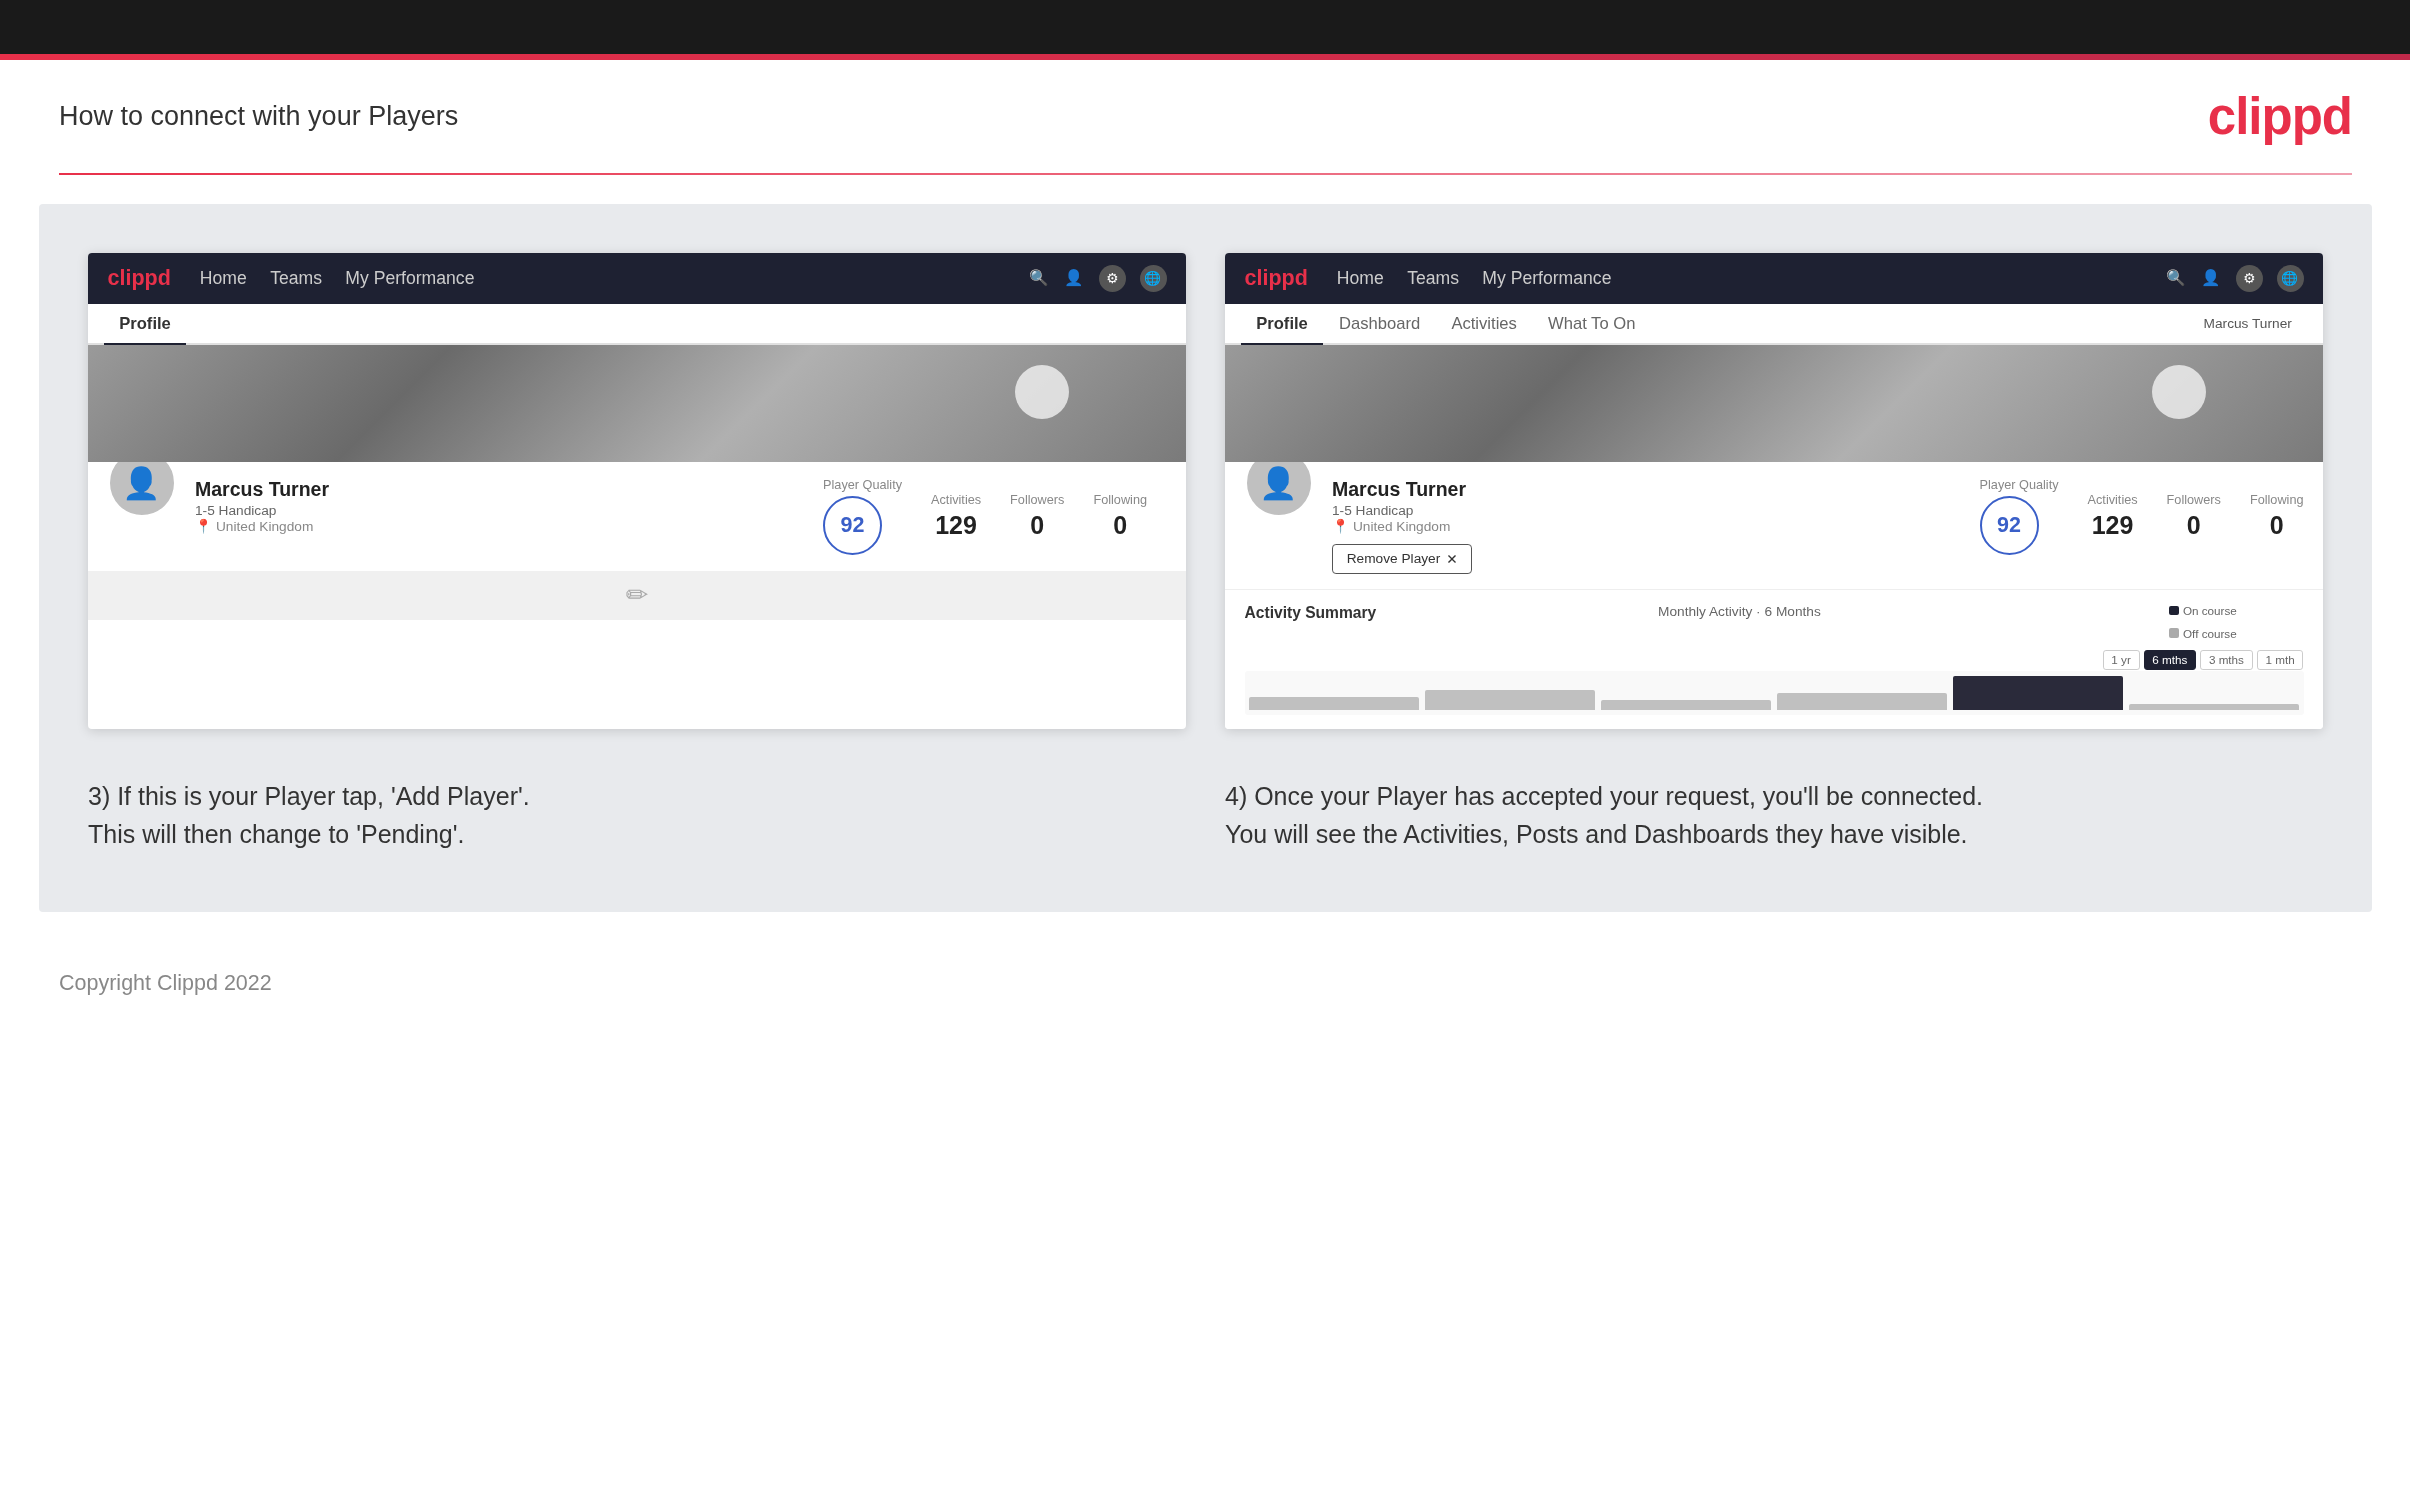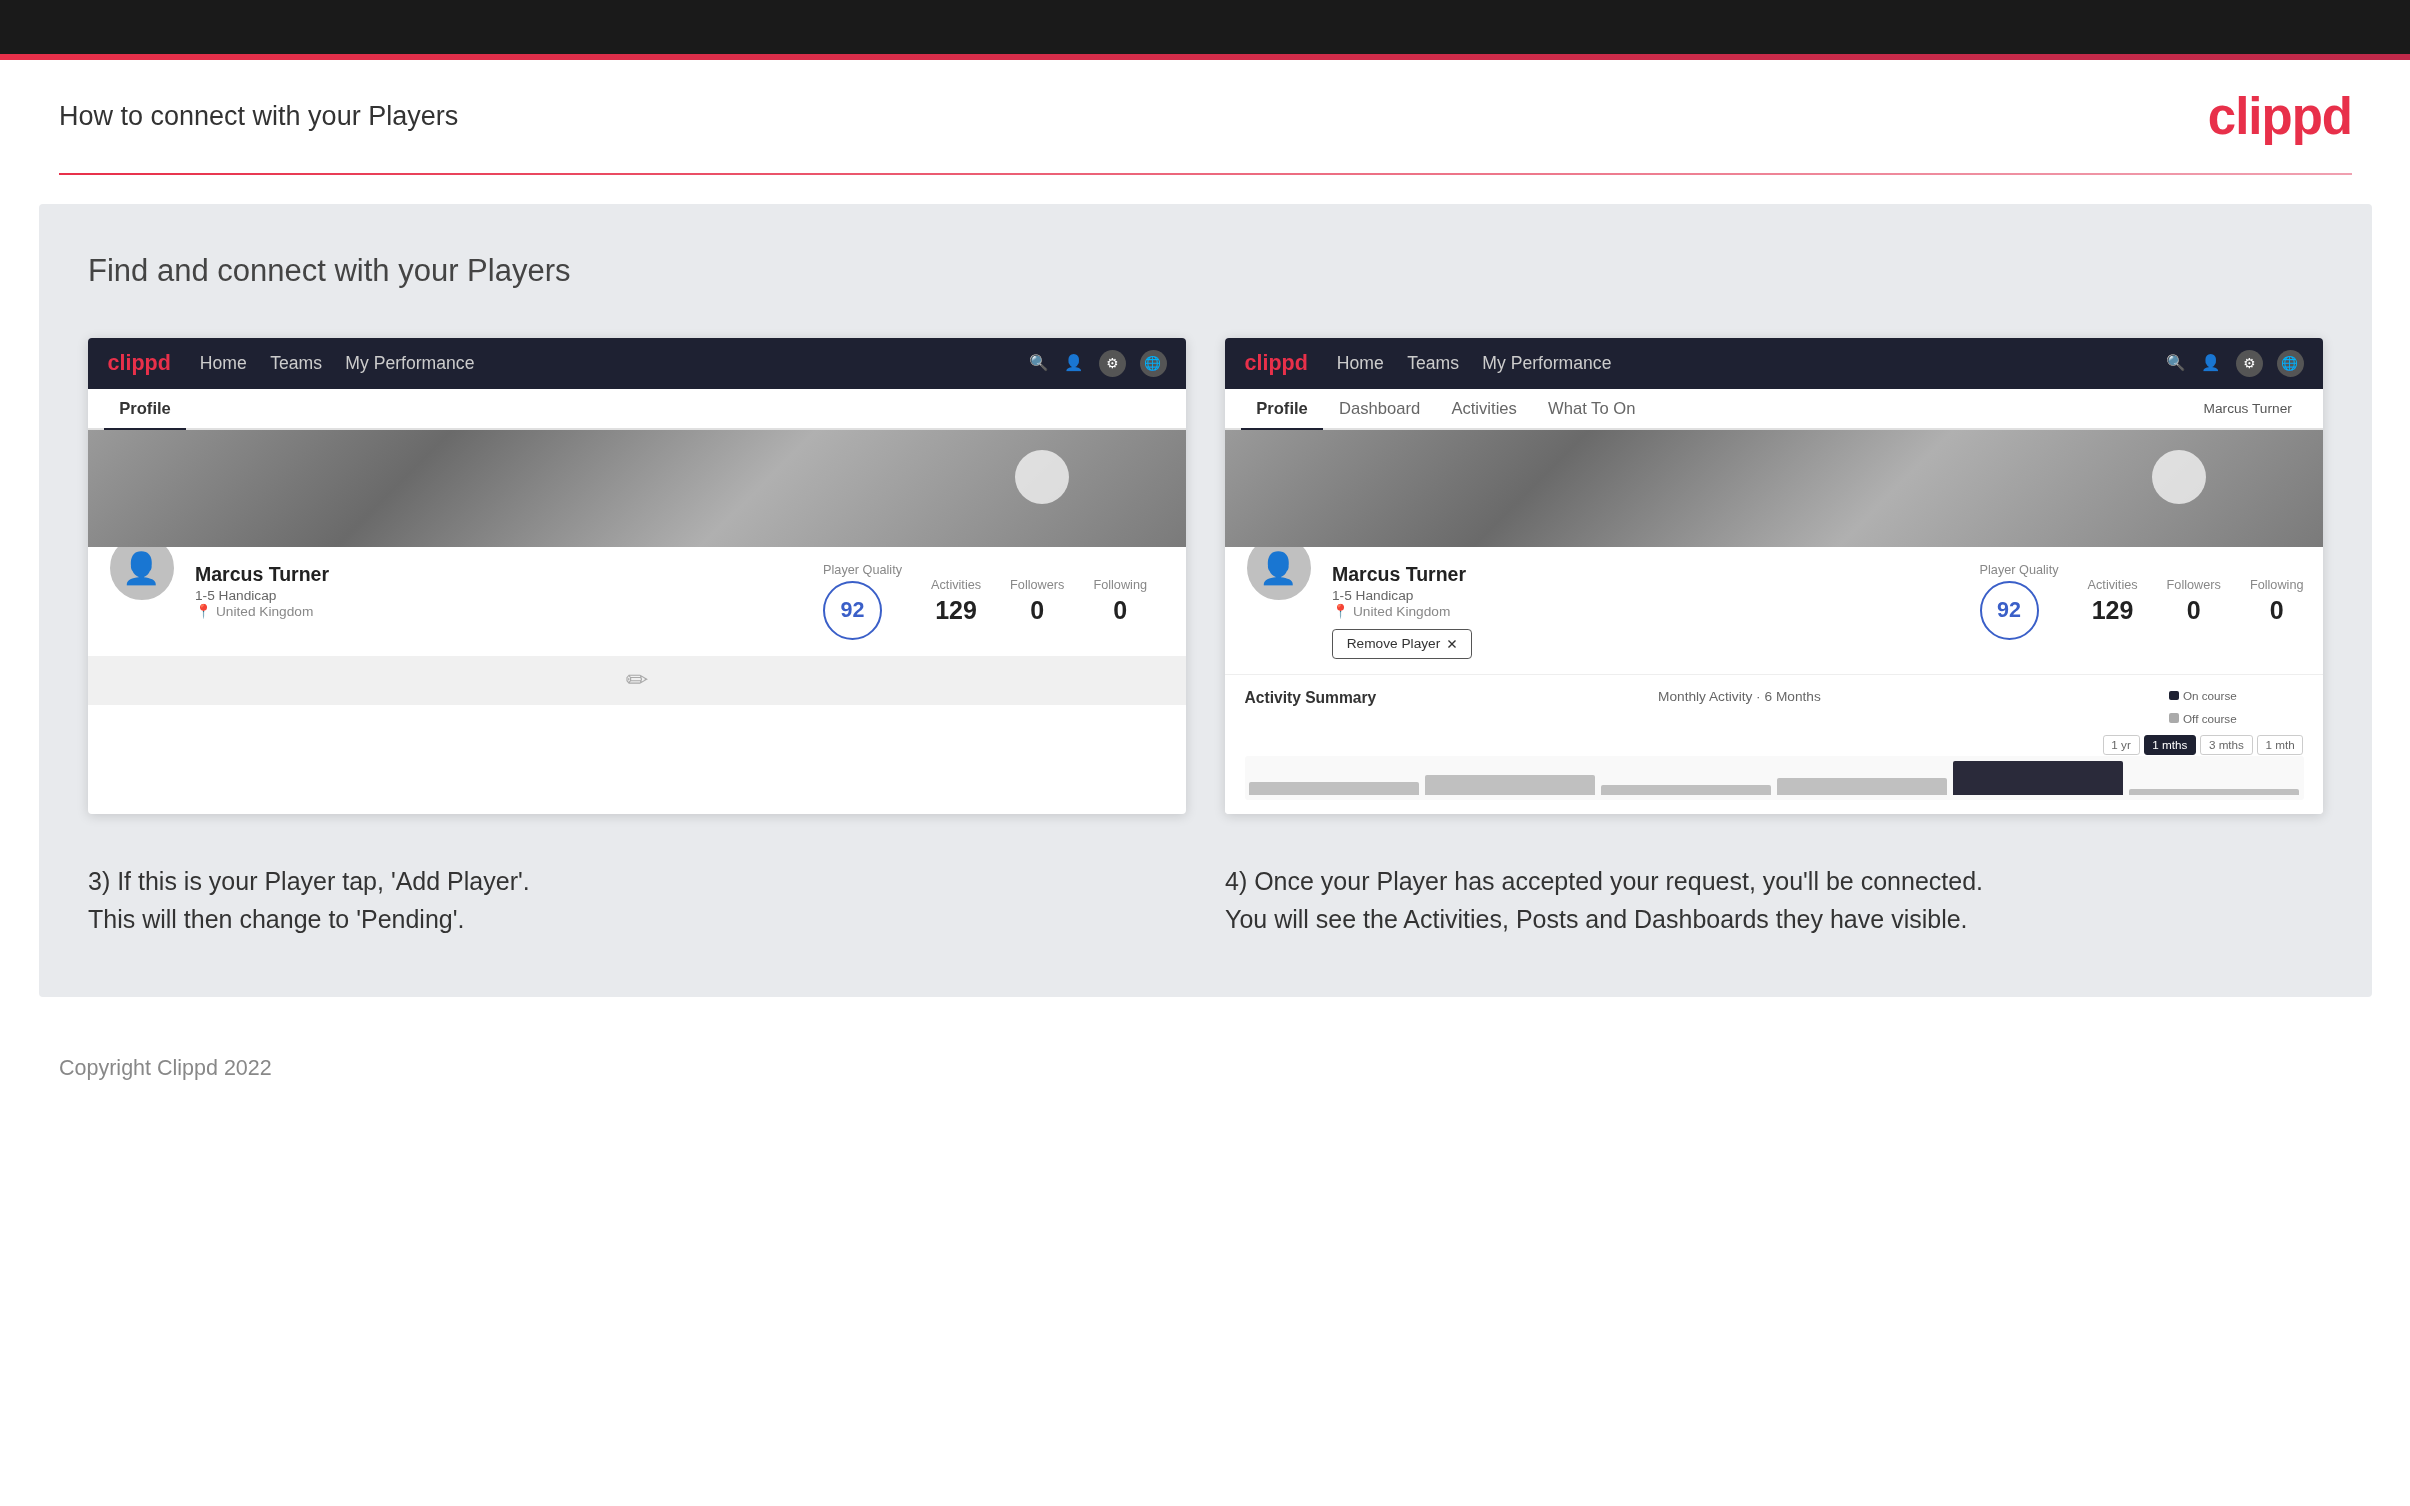--- a/index.html
+++ b/index.html
@@ -462,21 +462,20 @@
 
 <div class="header">
   <span class="header-title">How to connect with your Players</span>
   <span class="clippd-logo">clippd</span>
 </div>
 
 <div class="header-divider"></div>
 
 <div class="main-content">
 
-  <p class="main-subtitle">Find and connect with your Players</p>
 
   <div class="screenshots-row">
 
     <div class="app-screenshot">
 
       <div class="app-navbar">
         <span class="app-logo">clippd</span>
         <div class="app-nav-items">
           <span class="app-nav-item">Home</span>
           <span class="app-nav-item">Teams</span>
@@ -622,21 +621,21 @@
             <div class="legend-item">
               <div class="legend-dot" style="background: #1e2132;"></div>
               <span>On course</span>
             </div>
             <div class="legend-item">
               <div class="legend-dot" style="background: #aaaaaa;"></div>
               <span>Off course</span>
             </div>
             <div class="time-buttons">
               <button class="time-btn">1 yr</button>
-              <button class="time-btn active">1 mths</button>
+              <button class="time-btn active">6 mths</button>
               <button class="time-btn">3 mths</button>
               <button class="time-btn">1 mth</button>
             </div>
           </div>
         </div>
 
         <div class="chart-area">
           <div class="chart-bar" style="height: 40%;"></div>
           <div class="chart-bar" style="height: 60%;"></div>
           <div class="chart-bar" style="height: 30%;"></div>

